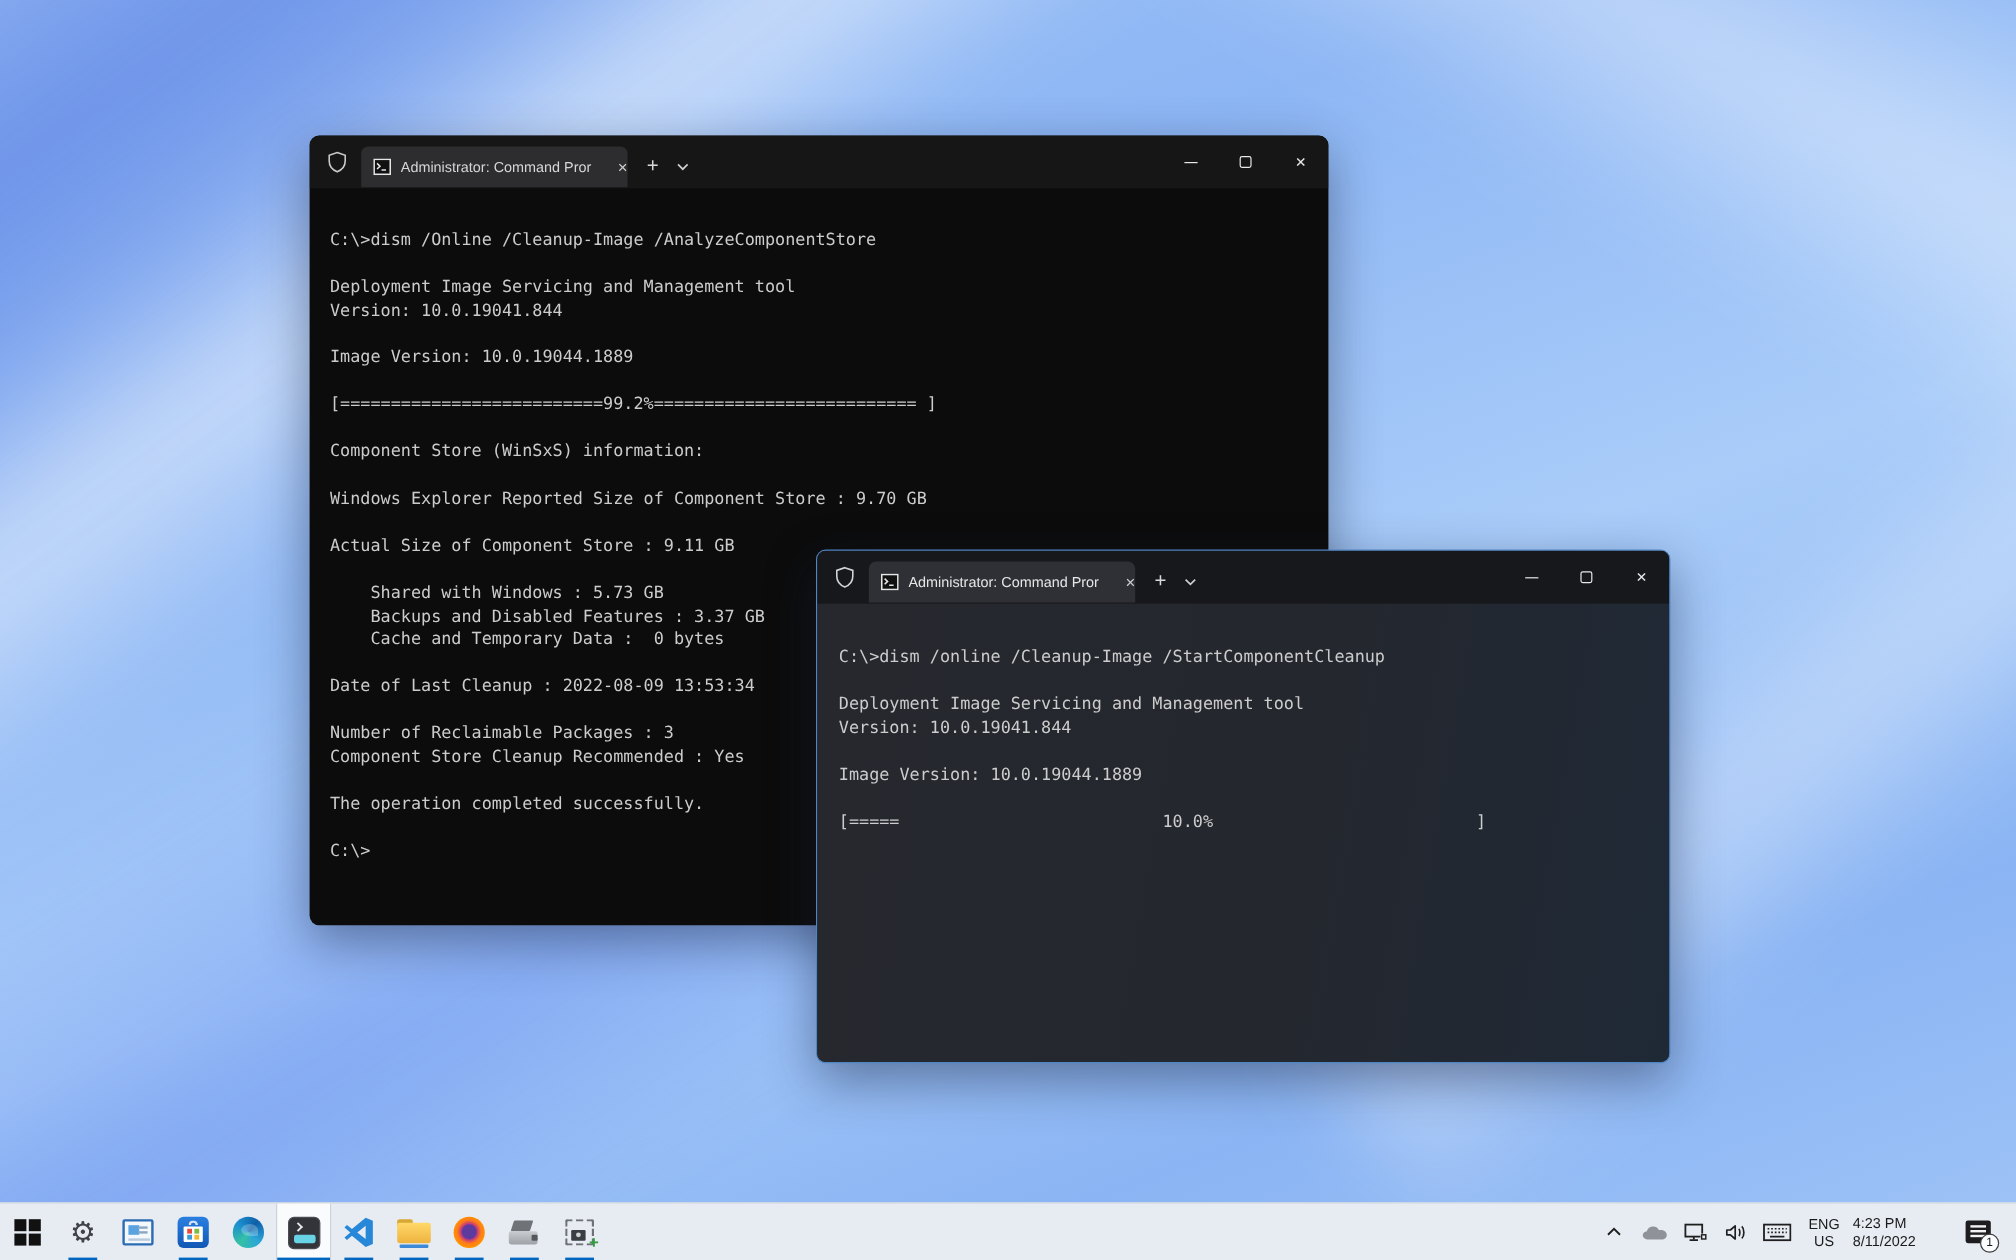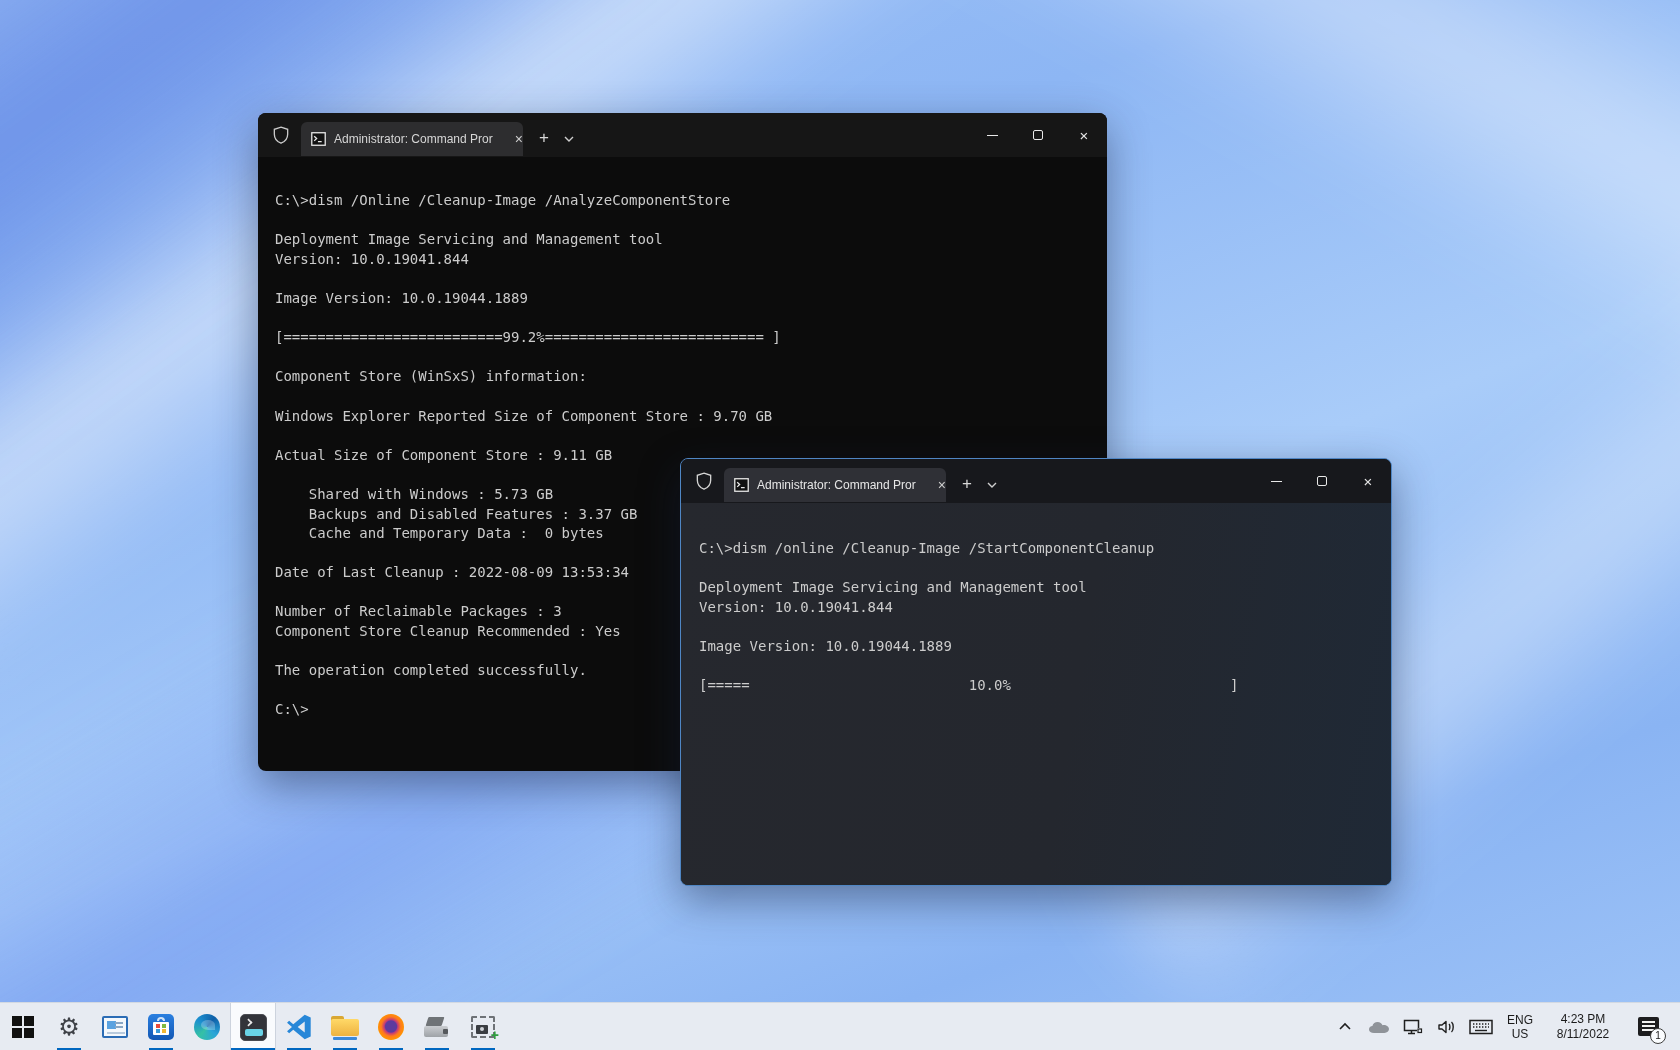--- a/index.html
+++ b/index.html
@@ -107,21 +107,21 @@
   .ic-snip { width:24px; height:22px; border:2px dashed #6e7277; border-radius:2px; position:relative; }
   .ic-snip i { position:absolute; left:3px; bottom:2px; width:12px; height:9px; background:#3a3d42; border-radius:1px; }
   .ic-snip i::after { content:""; position:absolute; left:4px; top:2px; width:4px; height:4px; border-radius:50%; background:#cfd3d8; }
   .ic-snip b { position:absolute; right:-6px; bottom:-6px; color:#2e9e3f; font-size:14px; font-weight:bold; line-height:14px; }
   .ic-vscode { width:26px; height:26px; }
 
   
   .tray { margin-left:auto; display:flex; align-items:center; gap:4px; padding-right:10px; }
   .tray-ic { width:30px; height:48px; display:flex; align-items:center; justify-content:center; }
   .lang { width:40px; text-align:center; font-size:12px; color:#1b1b1b; line-height:14px; }
-  .clock { width:78px; text-align:center; font-size:12px; color:#1b1b1b; line-height:15px; }
+  .clock { width:78px; font-size:12px; color:#1b1b1b; line-height:15px; }
   .action { width:44px; height:48px; display:flex; align-items:center; justify-content:center; position:relative; }
   .ac-box { width:21px; height:19px; background:#1d1d1f; border-radius:2px; position:relative; }
   .ac-box::before { content:""; position:absolute; left:4px; top:4px; width:13px; height:2px; background:#f2f2f2;
                     box-shadow:0 4px 0 #f2f2f2, 0 8px 0 #f2f2f2; }
   .badge { position:absolute; right:4px; bottom:7px; width:16px; height:16px; border-radius:50%;
            background:#fbfdff; border:1px solid #3c3c3c; color:#1b1b1b; font-size:10px;
            display:flex; align-items:center; justify-content:center; }
 </style>
 </head>
 <body>

